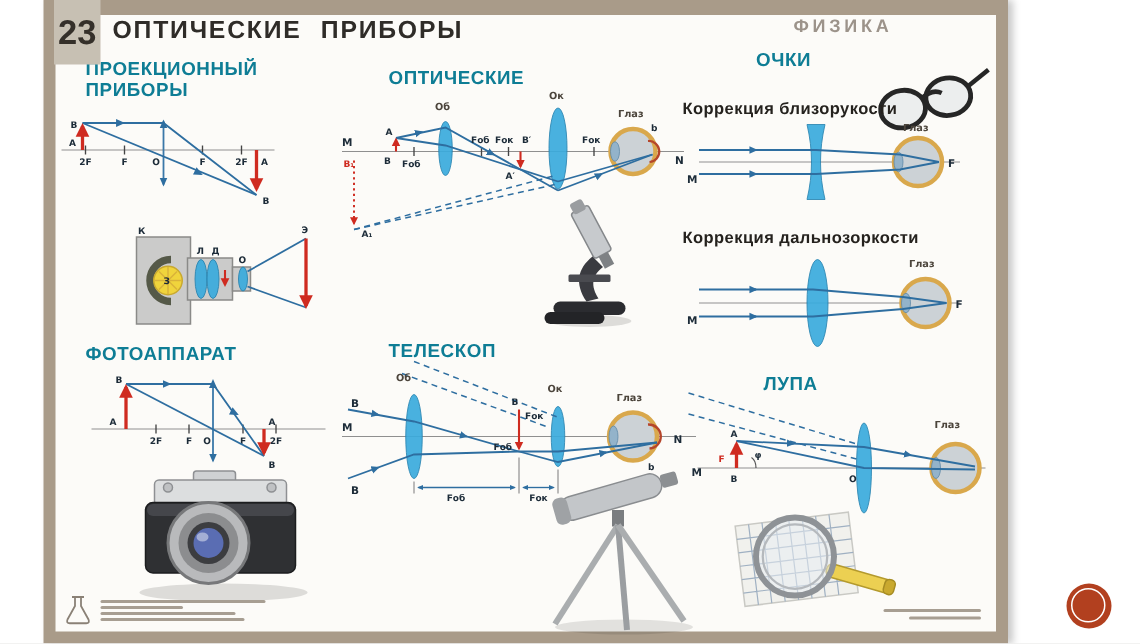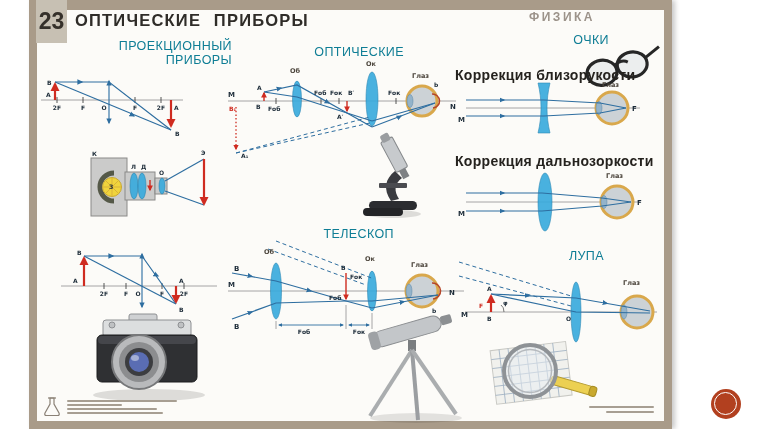--- a/index.html
+++ b/index.html
@@ -8,22 +8,22 @@
   .abs{position:absolute;}
   
   #poster{left:0;top:0;width:643px;height:429px;background:#a99b89;box-shadow:3px 0 5px rgba(0,0,0,.22);margin-left:29px;}
   #poster-inner{left:8px;top:10px;width:627px;height:411px;background:#fcfbf8;}
   #page-num{left:7px;top:0;width:31px;height:43px;background:#c7c0b3;color:#35302a;
             font-weight:bold;font-size:23px;text-align:center;line-height:42px;z-index:5;}
   #main-title{left:46px;top:11px;font-weight:bold;font-size:16.5px;color:#2f2c28;
               letter-spacing:1.2px;word-spacing:7px;}
   #subject{left:500px;top:10px;width:125px;font-weight:bold;font-size:12px;
            color:#9c938a;letter-spacing:2.5px;}
-  .sec-title{color:#0e7d95;font-weight:normal;font-size:12.5px;text-align:right;letter-spacing:.4px;line-height:14px;}
-  .sub-label{color:#25221e;font-weight:bold;font-size:14px;letter-spacing:.3px;}
+  .sec-title{color:#0e7d95;font-weight:bold;font-size:12.5px;text-align:left;letter-spacing:.4px;line-height:14px;}
+  .sub-label{color:#25221e;font-weight:bold;font-size:11px;letter-spacing:.3px;}
   svg{overflow:visible;display:block;}
   .dl{font:bold 6px "DejaVu Sans",sans-serif;fill:#1c2b38;}
   .dl7{font:bold 7px "DejaVu Sans",sans-serif;fill:#1c2b38;}
   .dlr{font:bold 6px "DejaVu Sans",sans-serif;fill:#cf2b20;}
   .dlg{font:bold 6.5px "DejaVu Sans",sans-serif;fill:#4c453c;}
   .ray{stroke:#2e6ea0;stroke-width:1.2;fill:none;}
   .axis{stroke:#8f8f8f;stroke-width:.8;fill:none;}
   .tick{stroke:#444;stroke-width:.9;}
   .dash{stroke:#2e6ea0;stroke-width:1;fill:none;stroke-dasharray:4,3;}
   .redln{stroke:#cf2b20;stroke-width:2.2;fill:none;}
@@ -102,20 +102,21 @@
       <line class="ray" x1="78" y1="43" x2="117" y2="57"></line>
       <line class="redln" x1="117" y1="11" x2="117" y2="56" marker-end="url(#mR2)"></line>
       <text class="dl" x="5" y="8">К</text>
       <text class="dl" x="44" y="21">Л</text>
       <text class="dl" x="54" y="21">Д</text>
       <text class="dl" x="22" y="41">З</text>
       <text class="dl" x="72" y="27">О</text>
       <text class="dl" x="114" y="7">Э</text>
     </svg>
 
+    <div class="abs sec-title" style="left:28px;top:229px;width:160px;">ФОТОАППАРАТ</div>
 
     <svg class="abs" style="left:28px;top:242px;" width="165" height="72" viewBox="0 0 165 72">
       <defs>
         <marker id="mB3" viewBox="0 0 10 10" refX="7" refY="5" markerWidth="5.5" markerHeight="5.5" orient="auto-start-reverse">
             <path d="M0,1 L9,5 L0,9 z" fill="#2e6ea0"></path>
           </marker>
         <marker id="mR3" viewBox="0 0 10 10" refX="7" refY="5" markerWidth="4.6" markerHeight="4.6" orient="auto-start-reverse">
             <path d="M0,0.5 L9,5 L0,9.5 z" fill="#cf2b20"></path>
           </marker>
       </defs>

